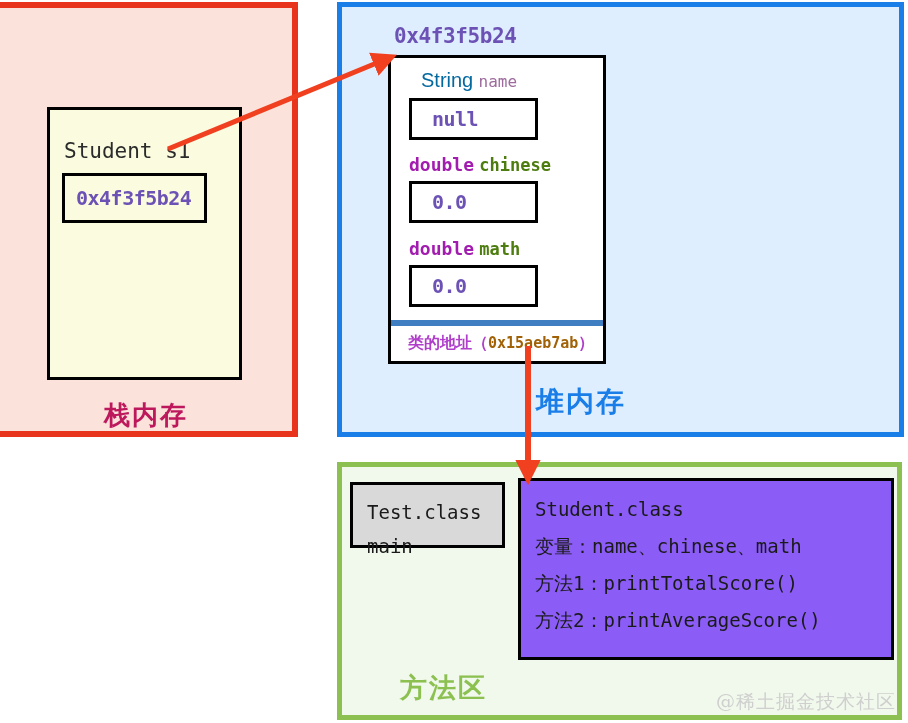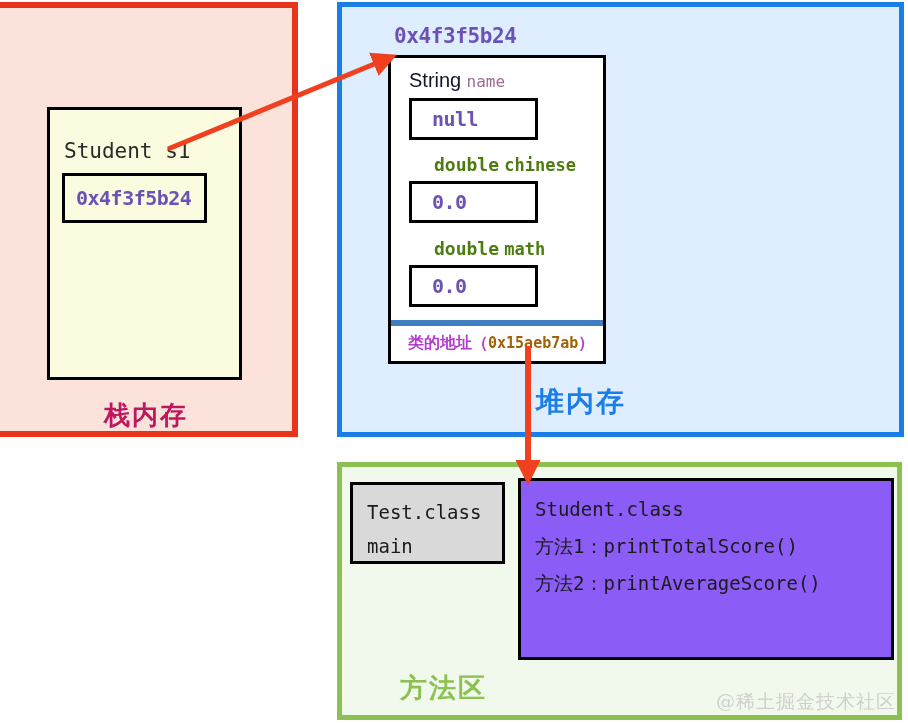--- a/index.html
+++ b/index.html
@@ -124,30 +124,30 @@
     left: 18px;
     width: 180px;
   }
   .field-type-line {
     font-size: 19px;
     line-height: 24px;
     margin-bottom: 4px;
     white-space: nowrap;
   }
   .kw-string {
-    color: #0f172a;
+    color: #0369a1;
     font-family: "Liberation Sans", sans-serif;
     font-size: 20px;
+    margin-left: 12px;
   }
   .kw-double {
-    color: #4d7c0f;
+    color: #a21caf;
     font-weight: bold;
     font-family: "DejaVu Sans Mono", "Liberation Mono", monospace;
     font-size: 18px;
-    margin-left: 25px;
   }
   .fieldname-soft {
     color: #9d6b9d;
     font-family: "DejaVu Sans Mono", "Liberation Mono", monospace;
     font-size: 16px;
   }
   .fieldname-strong {
     color: #4d7c0f;
     font-weight: bold;
     font-family: "DejaVu Sans Mono", "Liberation Mono", monospace;
@@ -210,21 +210,21 @@
     height: 258px;
     background: #f1f8ec;
     border: 5px solid #8cc152;
     box-sizing: border-box;
   }
   #test-class-box {
     position: absolute;
     left: 350px;
     top: 482px;
     width: 155px;
-    height: 82px;
+    height: 66px;
     background: #d9d9d9;
     border: 3px solid #000000;
     box-sizing: border-box;
     padding: 10px 0 0 14px;
   }
   #student-class-box {
     position: absolute;
     left: 518px;
     top: 478px;
     width: 376px;
@@ -336,20 +336,21 @@
 
   <div id="method-region"></div>
 
   <div id="test-class-box">
     <div class="code-line">Test.class</div>
     <div class="code-line">main</div>
   </div>
 
   <div id="student-class-box">
     <div class="code-line">Student.class</div>
+    <div class="code-line">变量：name、chinese、math</div>
     <div class="code-line">方法1：printTotalScore()</div>
     <div class="code-line">方法2：printAverageScore()</div>
   </div>
 
   <div id="method-region-title">方法区</div>
 
   <div id="watermark">@稀土掘金技术社区</div>
 
   <svg id="arrow-layer" viewBox="0 0 908 723">
     <defs>

